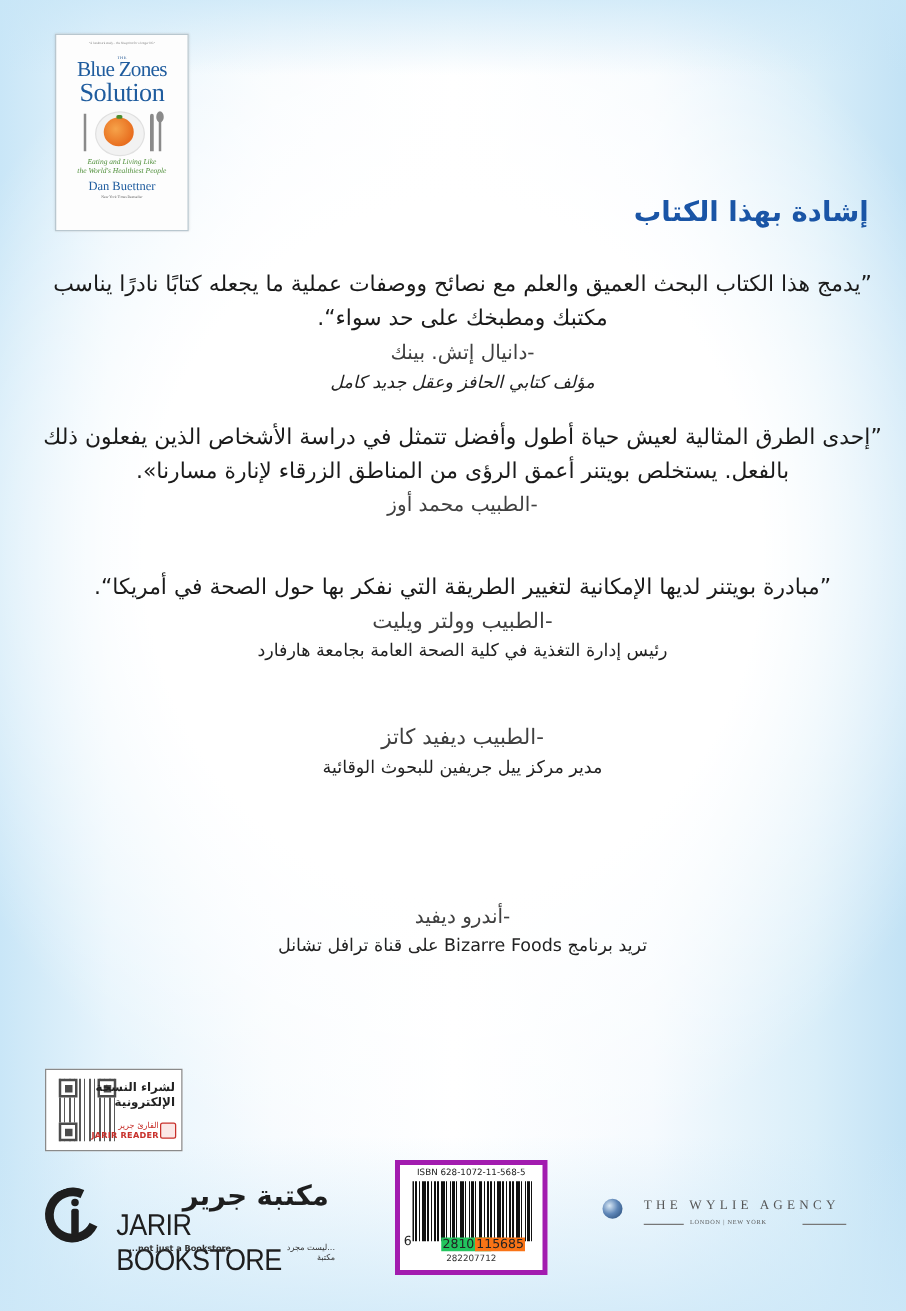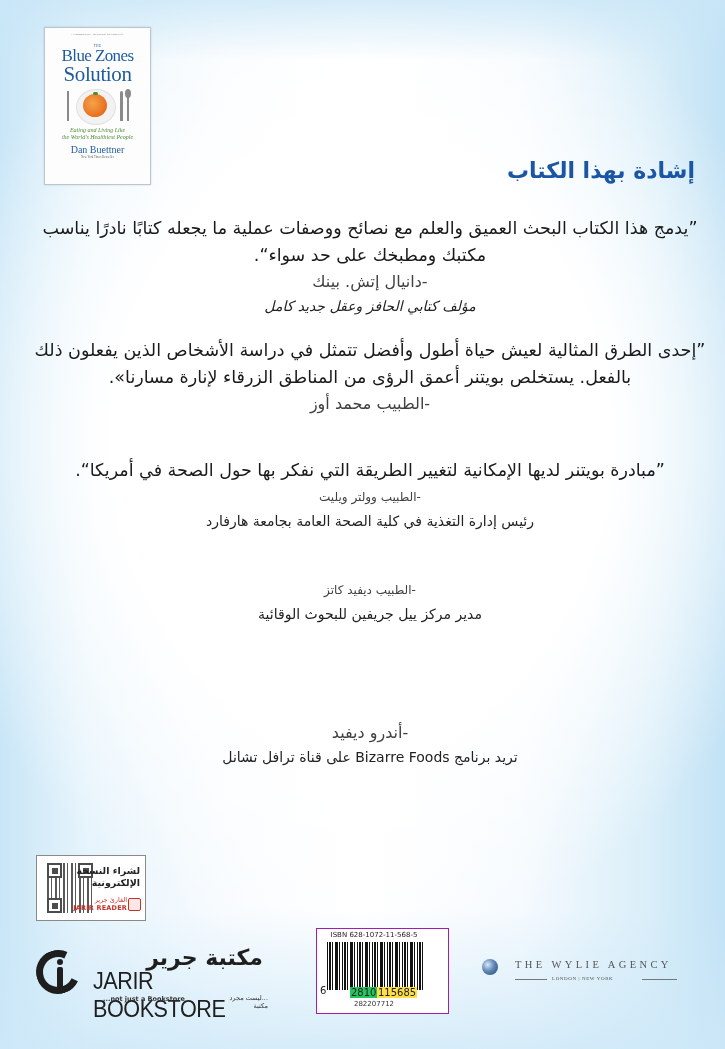--- a/index.html
+++ b/index.html
@@ -63,21 +63,21 @@
     position: absolute; right: 30px; top: 158px; direction: rtl;
     font-size: 22px; font-weight: bold; color: #1a55a6;
     font-family: "DejaVu Sans", sans-serif;
   }
 
   
   .quotes { position: absolute; left: 30px; top: 215px; width: 680px; direction: rtl; text-align: center; }
   .quote { margin-bottom: 12px; }
   .quote .text { font-size: 17.5px; line-height: 27px; color: #1a1a1a; }
   .quote .author { font-size: 16px; line-height: 26px; color: #404040; }
-  .quote .author.big { font-size: 12px; }
+  .quote .author.big { font-size: 17px; }
   .quote .role { font-size: 14px; line-height: 22px; color: #222; }
   .quote .role.italic { font-style: italic; }
   .q1 { position: absolute; top: 0; left: 0; width: 680px; }
   .q2 { position: absolute; top: 122px; left: 0; width: 680px; }
   .q3 { position: absolute; top: 242px; left: 0; width: 680px; }
   .q4 { position: absolute; top: 362px; left: 0; width: 680px; }
   .q5 { position: absolute; top: 505px; left: 0; width: 680px; }
 
   
   .reader-box {
@@ -115,32 +115,32 @@
   .jarir-mark-i { position: absolute; left: 24px; top: 22px; width: 6px; height: 22px; background: #1e1e1e; border-radius: 2px; }
   .jarir-mark-dot { position: absolute; left: 24px; top: 14px; width: 6px; height: 6px; background: #1e1e1e; border-radius: 50%; }
   .jarir-ar { position: absolute; left: 60px; top: 0; font-size: 22px; font-weight: bold; color: #1e1e1e; direction: rtl; width: 170px; text-align: right; }
   .jarir-en { position: absolute; left: 60px; top: 22px; font-family: "Liberation Sans Narrow", "Liberation Sans", sans-serif; font-size: 24px; color: #1e1e1e; letter-spacing: -0.5px; transform: scaleX(0.9); transform-origin: left; }
   .jarir-tag-en { position: absolute; left: 70px; top: 50px; font-size: 6.5px; color: #333; font-weight: bold; }
   .jarir-tag-ar { position: absolute; left: 195px; top: 49px; font-size: 6.5px; color: #333; direction: rtl; }
 
   
   .barcode {
     position: absolute; left: 316px; top: 928px; width: 114px; height: 84px;
-    border: 1px solid #a21caf; background: #fff; padding-left: 17px;
+    border: 4px solid #a21caf; background: #fff;
   }
   .barcode .isbn { position: absolute; left: 0; top: 2px; width: 114px; text-align: center; font-size: 7px; color: #222; }
   .barcode .bars {
     position: absolute; left: 10px; top: 13px; width: 96px; height: 48px;
     background: repeating-linear-gradient(90deg,
       #111 0 1px, #fff 1px 2px, #111 2px 4px, #fff 4px 5px, #111 5px 6px, #fff 6px 8px,
       #111 8px 11px, #fff 11px 12px, #111 12px 13px, #fff 13px 15px);
   }
   .barcode .num-left { position: absolute; left: 3px; top: 56px; font-size: 10px; color: #222; }
   .barcode .num-a { position: absolute; left: 33px; top: 58px; font-size: 10px; color: #222; background: #22c55e; padding: 0 1px; }
-  .barcode .num-b { position: absolute; left: 60px; top: 58px; font-size: 10px; color: #222; background: #fde047; padding: 0 1px; }
+  .barcode .num-b { position: absolute; left: 60px; top: 58px; font-size: 10px; color: #222; background: #f97316; padding: 0 1px; }
   .barcode .num-bottom { position: absolute; left: 0; top: 71px; width: 114px; text-align: center; font-size: 7px; color: #333; }
 
   
   .wylie { position: absolute; left: 482px; top: 957px; width: 190px; height: 30px; }
   .globe {
     position: absolute; left: 0; top: 2px; width: 16px; height: 16px; border-radius: 50%;
     background: radial-gradient(circle at 35% 35%, #d9e8f5 0%, #5f87b8 45%, #20436f 100%);
   }
   .wylie .name { position: absolute; left: 33px; top: 2px; font-family: "Liberation Serif", serif; font-size: 10.5px; letter-spacing: 3.4px; color: #555; white-space: nowrap; }
   .wylie .line-l { position: absolute; left: 33px; top: 22px; width: 32px; height: 1px; background: #777; }

